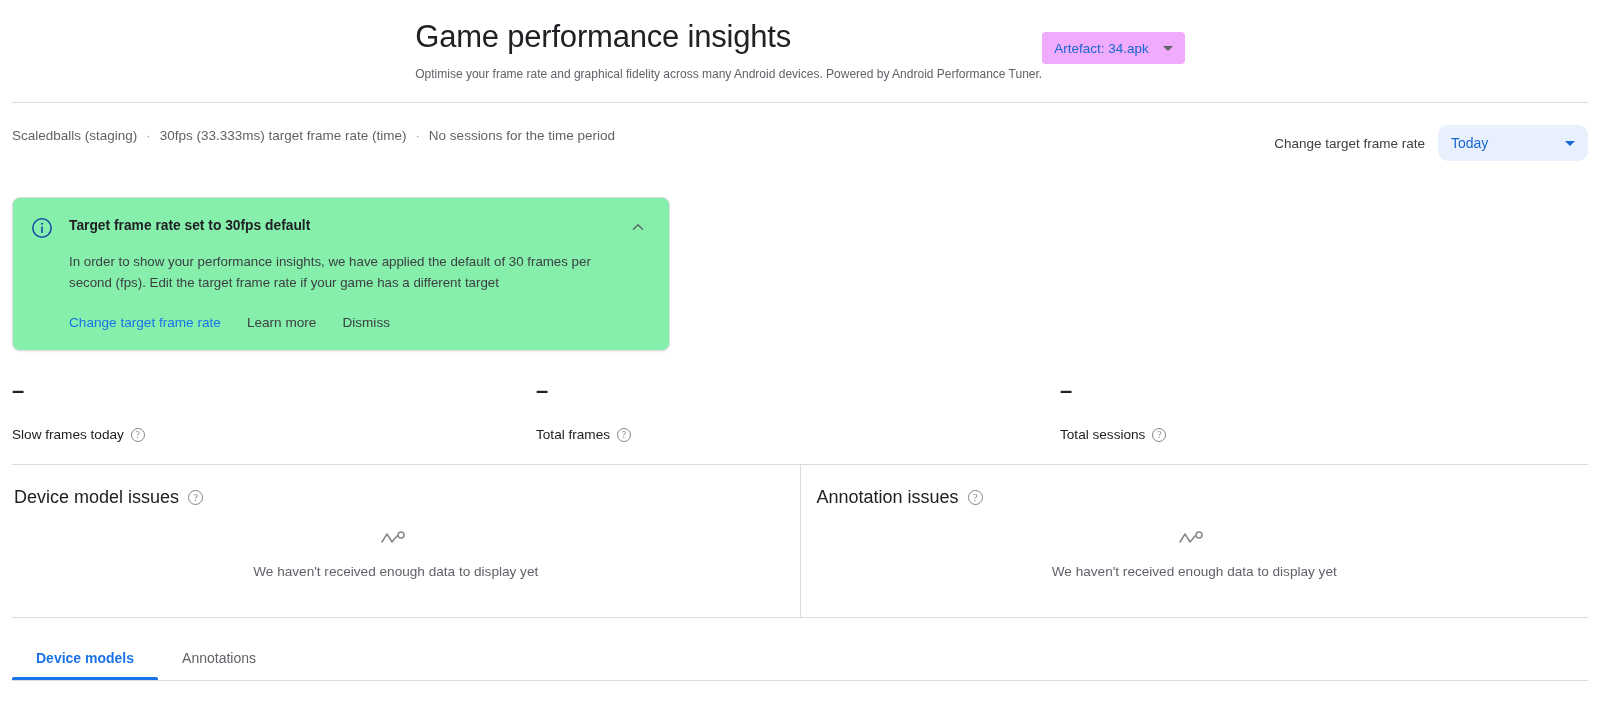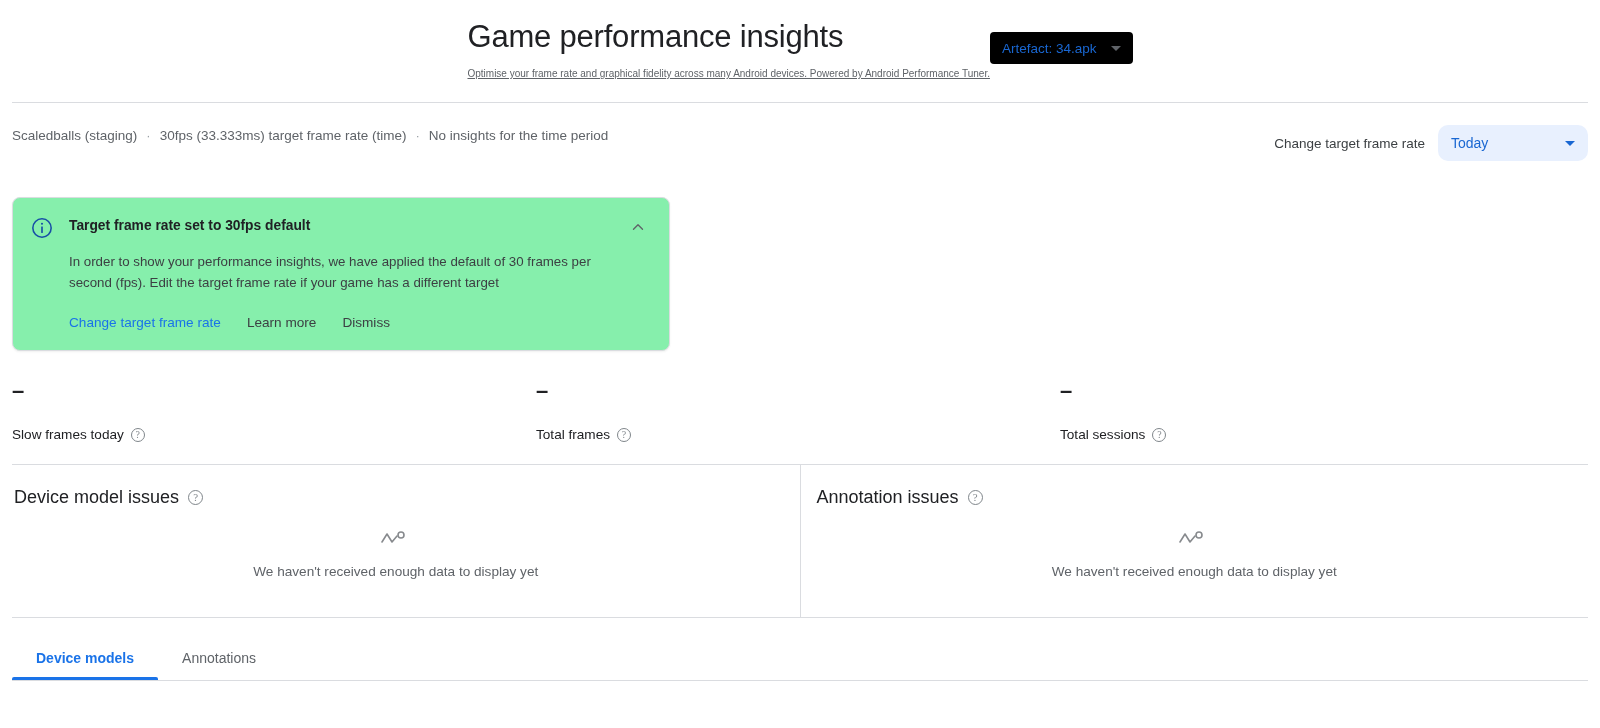--- a/index.html
+++ b/index.html
@@ -29,31 +29,30 @@
   }
   .page-title {
     font-size: 31px;
     line-height: 38px;
     font-weight: 400;
     letter-spacing: -0.2px;
     color: #202124;
     margin: 0;
   }
   .page-subtitle {
-    font-size: 10px;
+    font-size: 12px;
     line-height: 20px;
     color: #5f6368;
     margin-top: 8px;
-    text-decoration: underline;
   }
   .artefact-chip {
     display: inline-flex;
     align-items: center;
     gap: 14px;
-    background: #000000;
+    background: #f0abfc;
     color: #1967d2;
     border-radius: 4px;
     height: 32px;
     padding: 0 12px;
     font-size: 13.5px;
     margin-top: 14px;
     white-space: nowrap;
   }
   .chip-caret {
     width: 0; height: 0;
@@ -307,21 +306,21 @@
 
   <div class="divider"></div>
 
   <div class="summary-row">
     <div>
       <div class="summary-meta">
         <span>Scaledballs (staging)</span>
         <span class="meta-dot">·</span>
         <span>30fps (33.333ms) target frame rate (time)</span>
         <span class="meta-dot">·</span>
-        <span>No insights for the time period</span>
+        <span>No sessions for the time period</span>
       </div>
     </div>
     <div class="summary-controls">
       <span class="link-text">Change target frame rate</span>
       <div class="today-select">
         <span>Today</span>
         <span class="caret"></span>
       </div>
     </div>
   </div>

